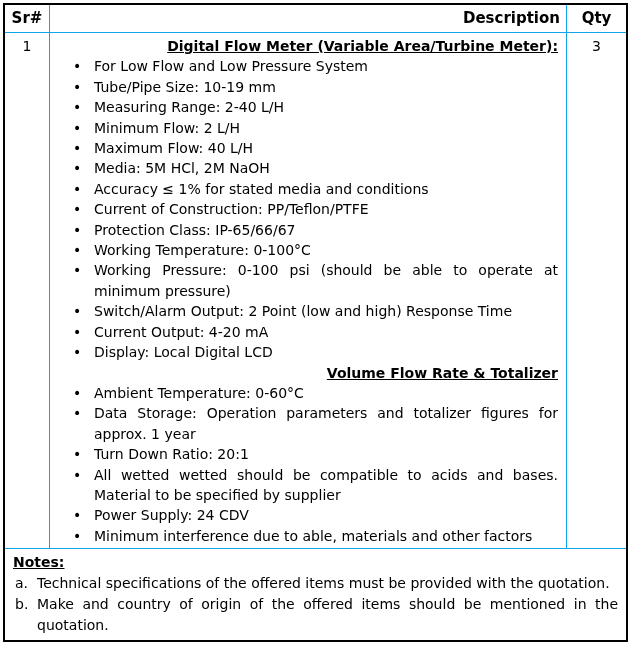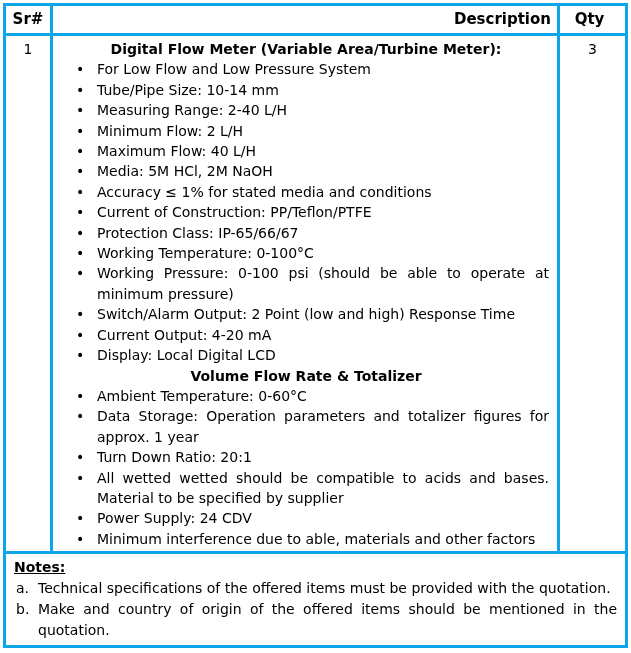--- a/index.html
+++ b/index.html
@@ -20,48 +20,49 @@
     position: absolute;
     left: 3px;
     top: 3px;
     width: 625px;
     border-collapse: collapse;
     border: 2px solid #000000;
     table-layout: fixed;
   }
   .spec-table th,
   .spec-table td {
-    border: 3px solid #0ea5e9;
+    border: 1px solid #0ea5e9;
     vertical-align: top;
     padding: 0;
   }
   .spec-table th {
     font-size: 15px;
     font-weight: bold;
     text-align: right;
     padding: 4px 6px 4px 8px;
     line-height: 19px;
   }
   th.col-sr { width: 40px; text-align: center; padding-left: 2px; padding-right: 2px; }
-  th.col-qty { width: 55px; text-align: center; padding-left: 2px; padding-right: 8px; }
+  th.col-qty { width: 55px; text-align: center; padding-left: 2px; padding-right: 2px; }
 
   td.sr-cell, td.qty-cell {
     text-align: center;
     font-size: 14px;
     padding-top: 4px;
     line-height: 19px;
   }
   td.desc-cell {
     padding: 3px 8px 2px 10px;
     font-size: 14px;
     line-height: 20.4px;
   }
   .section-heading {
     font-weight: bold;
-    text-align: center;
+    text-decoration: underline;
+    text-align: right;
   }
   .bullet-item {
     position: relative;
     padding-left: 34px;
     text-align: justify;
   }
   .bullet-marker {
     position: absolute;
     left: 13px;
     top: 0;
@@ -101,21 +102,21 @@
     </thead>
     <tbody>
       <tr>
         <td class="sr-cell">1</td>
         <td class="desc-cell">
 
           <div class="section-heading">Digital Flow Meter (Variable Area/Turbine Meter):</div>
 
           <div class="bullet-list">
             <div class="bullet-item"><span class="bullet-marker">•</span><span class="bullet-text">For Low Flow and Low Pressure System</span></div>
-            <div class="bullet-item"><span class="bullet-marker">•</span><span class="bullet-text">Tube/Pipe Size: 10-14 mm</span></div>
+            <div class="bullet-item"><span class="bullet-marker">•</span><span class="bullet-text">Tube/Pipe Size: 10-19 mm</span></div>
             <div class="bullet-item"><span class="bullet-marker">•</span><span class="bullet-text">Measuring Range: 2-40 L/H</span></div>
             <div class="bullet-item"><span class="bullet-marker">•</span><span class="bullet-text">Minimum Flow: 2 L/H</span></div>
             <div class="bullet-item"><span class="bullet-marker">•</span><span class="bullet-text">Maximum Flow: 40 L/H</span></div>
             <div class="bullet-item"><span class="bullet-marker">•</span><span class="bullet-text">Media: 5M HCl, 2M NaOH</span></div>
             <div class="bullet-item"><span class="bullet-marker">•</span><span class="bullet-text">Accuracy ≤ 1% for stated media and conditions</span></div>
             <div class="bullet-item"><span class="bullet-marker">•</span><span class="bullet-text">Current of Construction: PP/Teflon/PTFE</span></div>
             <div class="bullet-item"><span class="bullet-marker">•</span><span class="bullet-text">Protection Class: IP-65/66/67</span></div>
             <div class="bullet-item"><span class="bullet-marker">•</span><span class="bullet-text">Working Temperature: 0-100°C</span></div>
             <div class="bullet-item"><span class="bullet-marker">•</span><span class="bullet-text">Working Pressure: 0-100 psi (should be able to operate at minimum pressure)</span></div>
             <div class="bullet-item"><span class="bullet-marker">•</span><span class="bullet-text">Switch/Alarm Output: 2 Point (low and high) Response Time</span></div>

